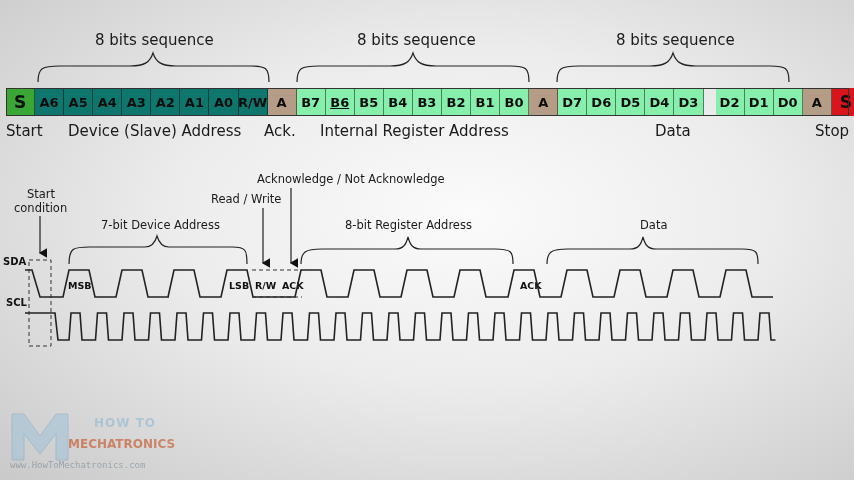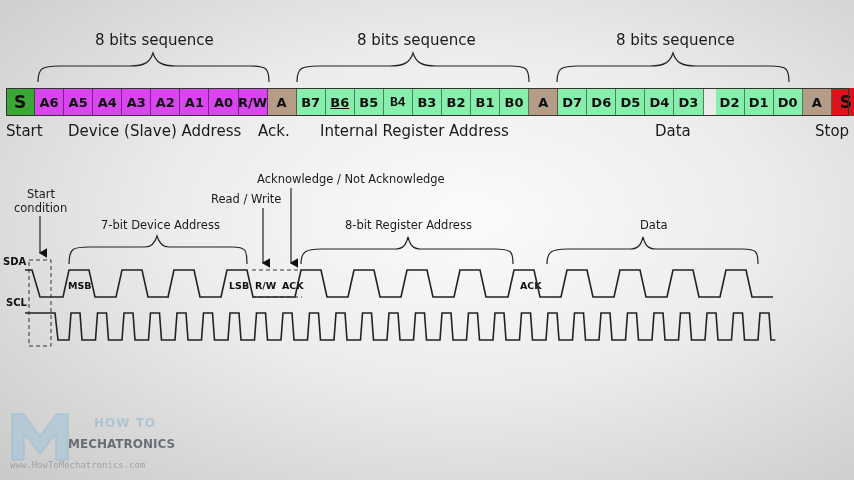--- a/index.html
+++ b/index.html
@@ -13,21 +13,21 @@
   .seq-label { font-size: 15px; color: #1a1a1a; white-space: nowrap; }
   .bar-row { position: absolute; top: 88px; left: 6px; height: 28px; display: flex; }
   .cell {
     height: 28px; display: flex; align-items: center; justify-content: center;
     font-weight: bold; font-size: 13px; color: #0d0d0d;
     border-right: 1px solid rgba(0,0,0,0.45);
     box-sizing: border-box;
   }
   .cell.start { background: #3aa635; font-size: 17px; }
   .cell.stop { background: #d9151b; font-size: 17px; }
-  .cell.dev { background: #d946ef; }
+  .cell.dev { background: #0f766e; }
   .cell.reg { background: #86efac; }
   .cell.data { background: #86efac; }
   .cell.ack { background: #b59c86; }
   .bar-frame { position:absolute; top: 88px; left: 6px; width: 843px; height: 28px; border: 1px solid #333; box-sizing: border-box; pointer-events:none; }
   .under-label { font-size: 15px; color: #1a1a1a; white-space: nowrap; }
   .wave-label { font-size: 11.5px; color: #1a1a1a; white-space: nowrap; }
   .sig-name { font-size: 10px; font-weight: bold; color: #111; }
   .bit-tag { font-size: 9.5px; font-weight: bold; color: #111; }
   .logo { opacity: 0.55; }
 </style>
@@ -53,42 +53,42 @@
     <div class="cell dev" style="width: 29.069px;">A4</div>
     <div class="cell dev" style="width: 29.069px;">A3</div>
     <div class="cell dev" style="width: 29.069px;">A2</div>
     <div class="cell dev" style="width: 29.069px;">A1</div>
     <div class="cell dev" style="width: 29.069px;">A0</div>
     <div class="cell dev" style="width: 29.069px;">R/W</div>
     <div class="cell ack" style="width: 29.069px;">A</div>
     <div class="cell reg" style="width: 29.069px;">B7</div>
     <div class="cell reg" style="width: 29.069px; text-decoration: underline;">B6</div>
     <div class="cell reg" style="width: 29.069px;">B5</div>
-    <div class="cell reg" style="width: 29.069px; font-family: Liberation Mono, monospace;">B4</div>
+    <div class="cell reg" style="width: 29.069px;">B4</div>
     <div class="cell reg" style="width: 29.069px;">B3</div>
     <div class="cell reg" style="width: 29.069px;">B2</div>
     <div class="cell reg" style="width: 29.069px;">B1</div>
     <div class="cell reg" style="width: 29.069px;">B0</div>
     <div class="cell ack" style="width: 29.069px;">A</div>
     <div class="cell data" style="width: 29.069px;">D7</div>
     <div class="cell data" style="width: 29.069px;">D6</div>
     <div class="cell data" style="width: 29.069px;">D5</div>
     <div class="cell data" style="width: 29.069px;">D4</div>
     <div class="cell data" style="width: 29.069px;">D3</div>
     <div class="cell data" style="width: 29.069px; margin-left: 12px;">D2</div>
     <div class="cell data" style="width: 29.069px;">D1</div>
     <div class="cell data" style="width: 29.069px;">D0</div>
     <div class="cell ack" style="width: 29.069px;">A</div>
     <div class="cell stop" style="width: 29.069px;">S</div>
   </div>
 <div class="bar-frame"></div>
 
 <div class="abs under-label" style="left:6px; top:122px;">Start</div>
 <div class="abs under-label" style="left:68px; top:122px;">Device (Slave) Address</div>
-<div class="abs under-label" style="left:258px; top:122px;">Ack.</div>
+<div class="abs under-label" style="left:264px; top:122px;">Ack.</div>
 <div class="abs under-label" style="left:320px; top:122px;">Internal Register Address</div>
 <div class="abs under-label" style="left:655px; top:122px;">Data</div>
 <div class="abs under-label" style="left:815px; top:122px;">Stop</div>
 
 <div class="abs wave-label" style="left:27px; top:187px;">Start</div>
 <div class="abs wave-label" style="left:14px; top:201px;">condition</div>
 <div class="abs wave-label" style="left:211px; top:192px;">Read / Write</div>
 <div class="abs wave-label" style="left:257px; top:172px;">Acknowledge / Not Acknowledge</div>
 <div class="abs wave-label" style="left:101px; top:218px;">7-bit Device Address</div>
 <div class="abs wave-label" style="left:345px; top:218px;">8-bit Register Address</div>
@@ -132,15 +132,15 @@
       <path d="M252,270 L277,270 M252,297 L277,297"></path>
       <path d="M280,270 L302,270 M280,297 L302,297"></path>
     </g>
 </svg>
 
 <div class="abs logo" style="left:10px; top:410px; width:160px; height:62px;">
   <svg width="60" height="52" style="position:absolute; left:0; top:0;">
     <path d="M2,50 L2,4 L14,4 L30,26 L46,4 L58,4 L58,50 L46,50 L46,24 L30,44 L14,24 L14,50 Z" fill="#9fc3da" stroke="#7faac4" stroke-width="1"></path>
   </svg>
   <div style="position:absolute; left:84px; top:6px; font-size:12px; font-weight:bold; color:#8ab4d0; letter-spacing:1px; font-family:'DejaVu Sans', sans-serif;">HOW TO</div>
-  <div style="position:absolute; left:58px; top:27px; font-size:12px; font-weight:bold; color:#0f172a; letter-spacing:0px; font-family:'DejaVu Sans', sans-serif;">MECHATRONICS</div>
+  <div style="position:absolute; left:58px; top:27px; font-size:12px; font-weight:bold; color:#c2410c; letter-spacing:0px; font-family:'DejaVu Sans', sans-serif;">MECHATRONICS</div>
   <div style="position:absolute; left:0px; top:50px; font-size:9px; color:#6f7f8a; font-family:'DejaVu Sans Mono', monospace;">www.HowToMechatronics.com</div>
 </div>
 
 </body></html>

